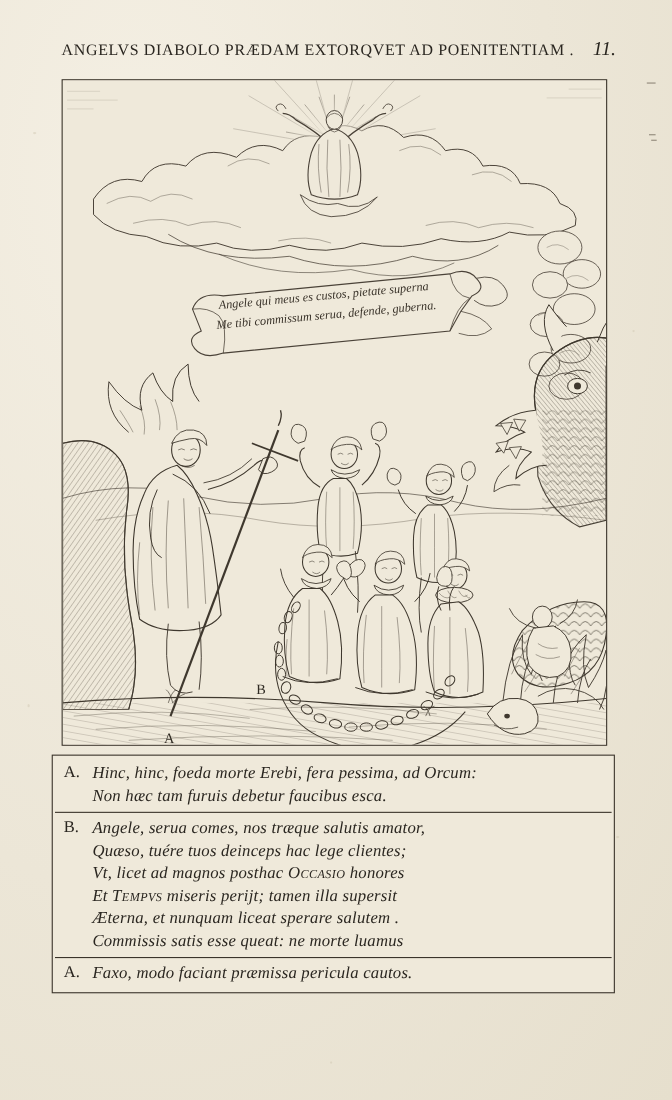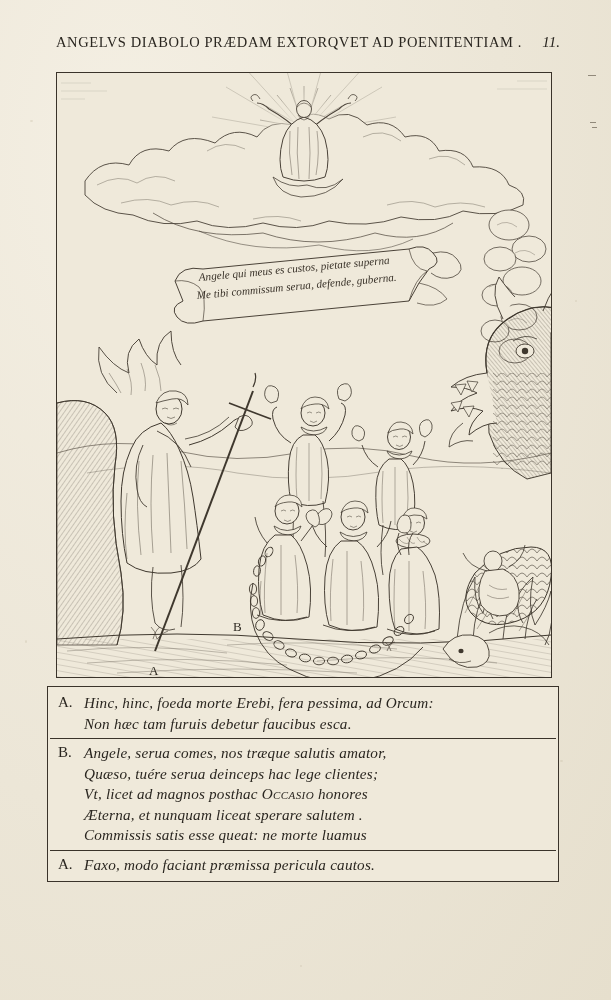--- a/index.html
+++ b/index.html
@@ -46,21 +46,21 @@
     color: #2a2620;
   }
   .title-text {
     font-family: "Liberation Serif", serif;
     font-size: 14.5px;
     letter-spacing: .6px;
     font-variant: small-caps;
     white-space: nowrap;
   }
   .title-num {
-    font-size: 15px;
+    font-size: 18px;
     font-style: italic;
     padding-right: 16px;
   }
 
   
   .plate {
     position: absolute;
     left: 56px;
     top: 72px;
     width: 494px;
@@ -587,22 +587,23 @@
         <div class="cap-line">Non hæc tam furuis debetur faucibus esca.</div>
       </div>
     </div>
 
     <div class="cap-rule"></div>
 
     <div class="cap-row">
       <div class="cap-key">B.</div>
       <div class="cap-lines">
         <div class="cap-line">Angele, serua comes, nos træque salutis amator,</div>
-        <div class="cap-line">Quæso, tuére serua deinceps hac lege clientes;</div>
+        <div class="cap-line">Quæso, tuére tuos deinceps hac lege clientes;</div>
         <div class="cap-line">Vt, licet ad magnos posthac <span class="sc">Occasio</span> honores</div>
+        <div class="cap-line">Et <span class="sc">Tempvs</span> miseris perijt; tamen illa supersit</div>
         <div class="cap-line">Æterna, et nunquam liceat sperare salutem .</div>
         <div class="cap-line">Commissis satis esse queat: ne morte luamus</div>
       </div>
     </div>
 
     <div class="cap-rule"></div>
 
     <div class="cap-row">
       <div class="cap-key">A.</div>
       <div class="cap-lines">

